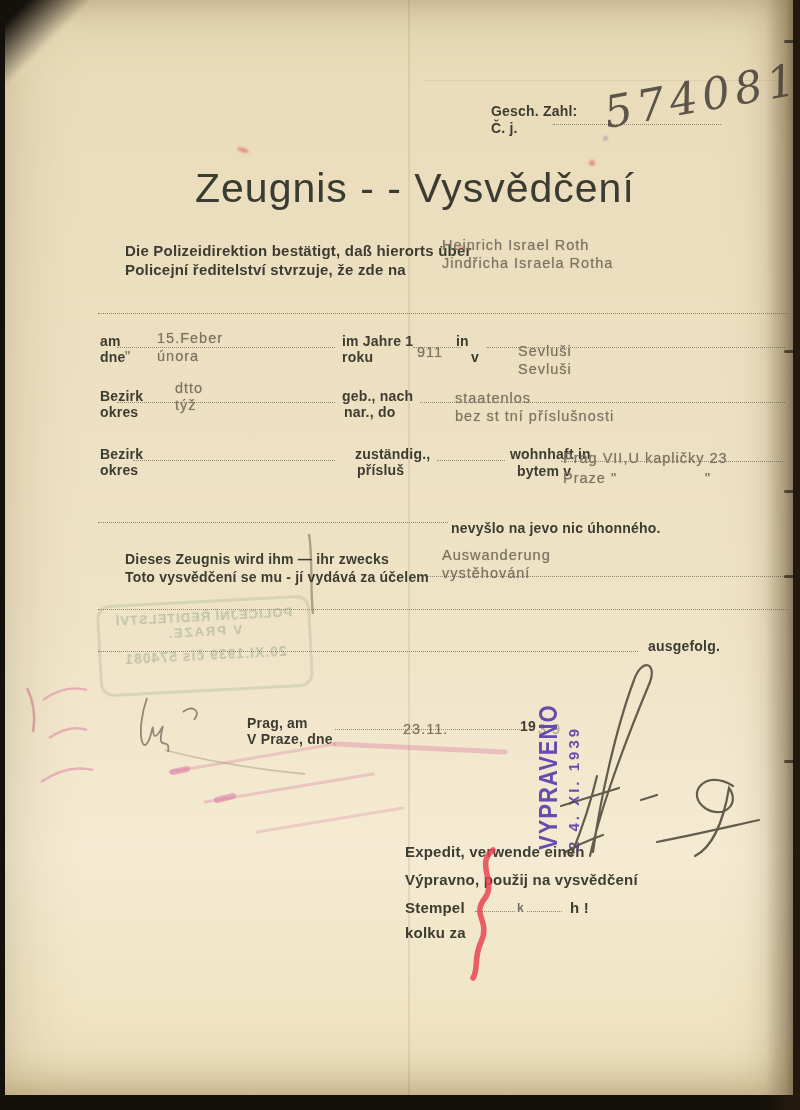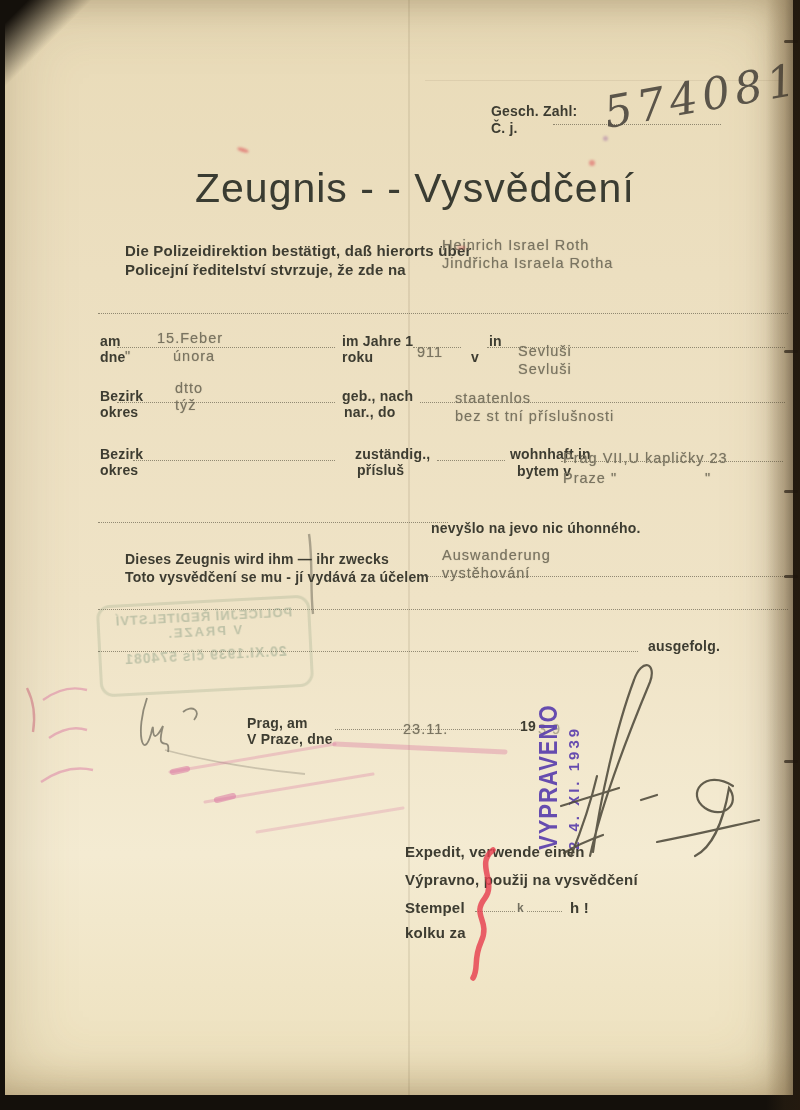--- a/index.html
+++ b/index.html
@@ -61,28 +61,28 @@
     <div class="t" style="left:437px;top:237px">Heinrich Israel Roth</div>
     <div class="t" style="left:437px;top:255px">Jindřicha Israela Rotha</div>
 
     <div class="dot fine" style="left:93px;top:313px;width:690px"></div>
 
     <div class="p" style="left:95px;top:333px">am</div>
     <div class="p" style="left:95px;top:349px">dne</div>
     <div class="dot fine" style="left:112px;top:347px;width:218px"></div>
     <div class="t" style="left:152px;top:330px">15.Feber</div>
     <div class="t" style="left:120px;top:348px">"</div>
-    <div class="t" style="left:168px;top:348px">února</div>
+    <div class="t" style="left:152px;top:348px">února</div>
 
     <div class="p" style="left:337px;top:333px">im Jahre 1</div>
     <div class="p" style="left:337px;top:349px">roku</div>
     <div class="dot fine" style="left:408px;top:347px;width:48px"></div>
     <div class="t" style="left:412px;top:344px">911</div>
 
-    <div class="p" style="left:484px;top:333px">in</div>
+    <div class="p" style="left:451px;top:333px">in</div>
     <div class="p" style="left:466px;top:349px">v</div>
     <div class="dot fine" style="left:482px;top:347px;width:298px"></div>
     <div class="t" style="left:513px;top:343px">Sevluši</div>
     <div class="t" style="left:513px;top:361px">Sevluši</div>
 
     <div class="p" style="left:95px;top:388px">Bezirk</div>
     <div class="p" style="left:95px;top:404px">okres</div>
     <div class="dot fine" style="left:112px;top:402px;width:218px"></div>
     <div class="t" style="left:170px;top:380px">dtto</div>
     <div class="t" style="left:170px;top:397px">týž</div>
@@ -100,21 +100,21 @@
     <div class="p" style="left:352px;top:462px">přísluš</div>
     <div class="dot fine" style="left:432px;top:460px;width:68px"></div>
     <div class="p" style="left:505px;top:446px">wohnhaft in</div>
     <div class="p" style="left:512px;top:463px">bytem v</div>
     <div class="dot fine" style="left:556px;top:461px;width:222px"></div>
     <div class="t" style="left:558px;top:450px">Prag VII,U kapličky 23</div>
     <div class="t" style="left:558px;top:470px">Praze "</div>
     <div class="t" style="left:700px;top:470px">"</div>
 
     <div class="dot fine" style="left:93px;top:522px;width:350px"></div>
-    <div class="p" style="left:426px;top:520px">nevyšlo na jevo nic úhonného.</div>
+    <div class="p" style="left:446px;top:520px">nevyšlo na jevo nic úhonného.</div>
 
     <div class="p" style="left:120px;top:551px">Dieses Zeugnis wird ihm — ihr zwecks</div>
     <div class="p" style="left:120px;top:569px">Toto vysvědčení se mu - jí vydává za účelem</div>
     <div class="t" style="left:437px;top:547px">Auswanderung</div>
     <div class="t" style="left:437px;top:565px">vystěhování</div>
     <div class="dot fine" style="left:420px;top:576px;width:360px"></div>
 
     <div class="dot fine" style="left:93px;top:609px;width:690px"></div>
 
     <div class="stamp-bleed">

